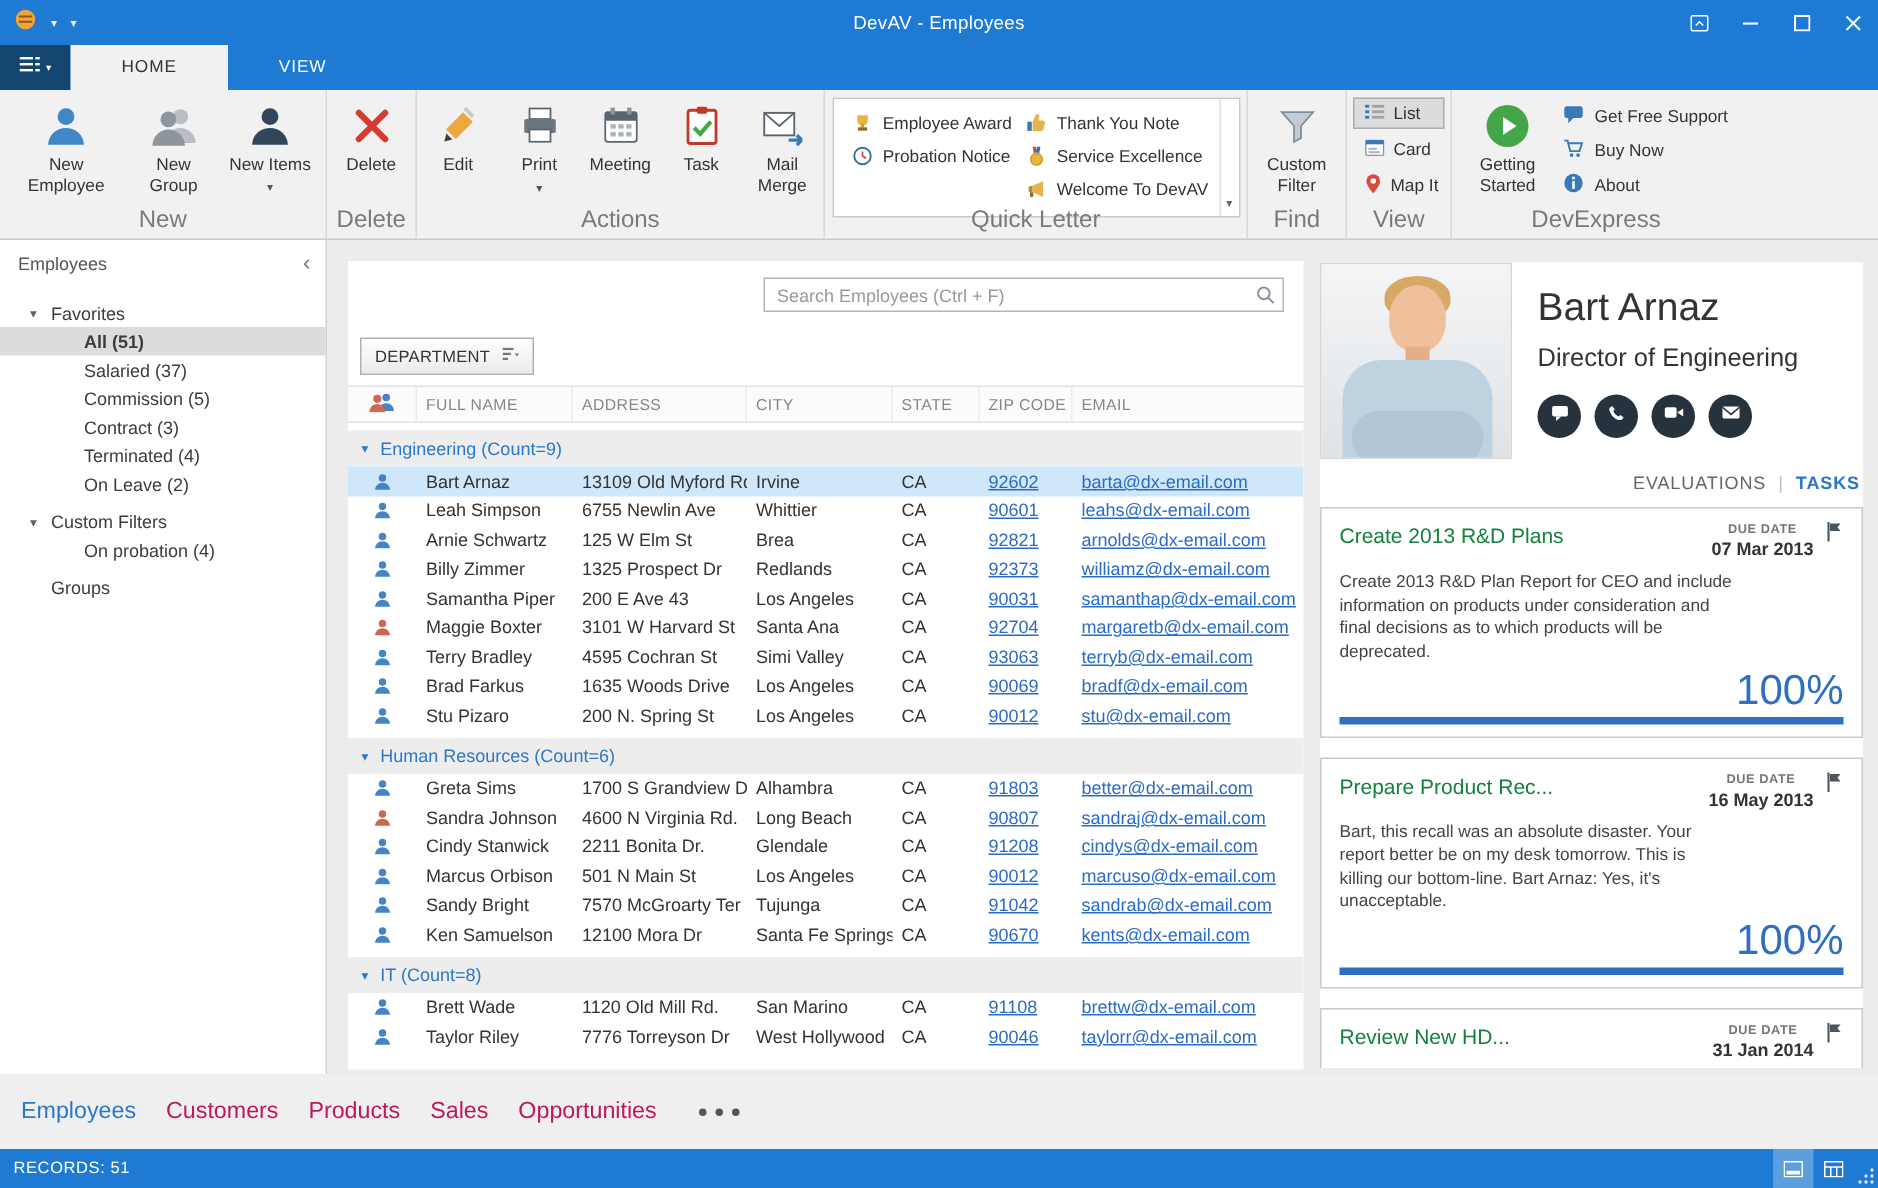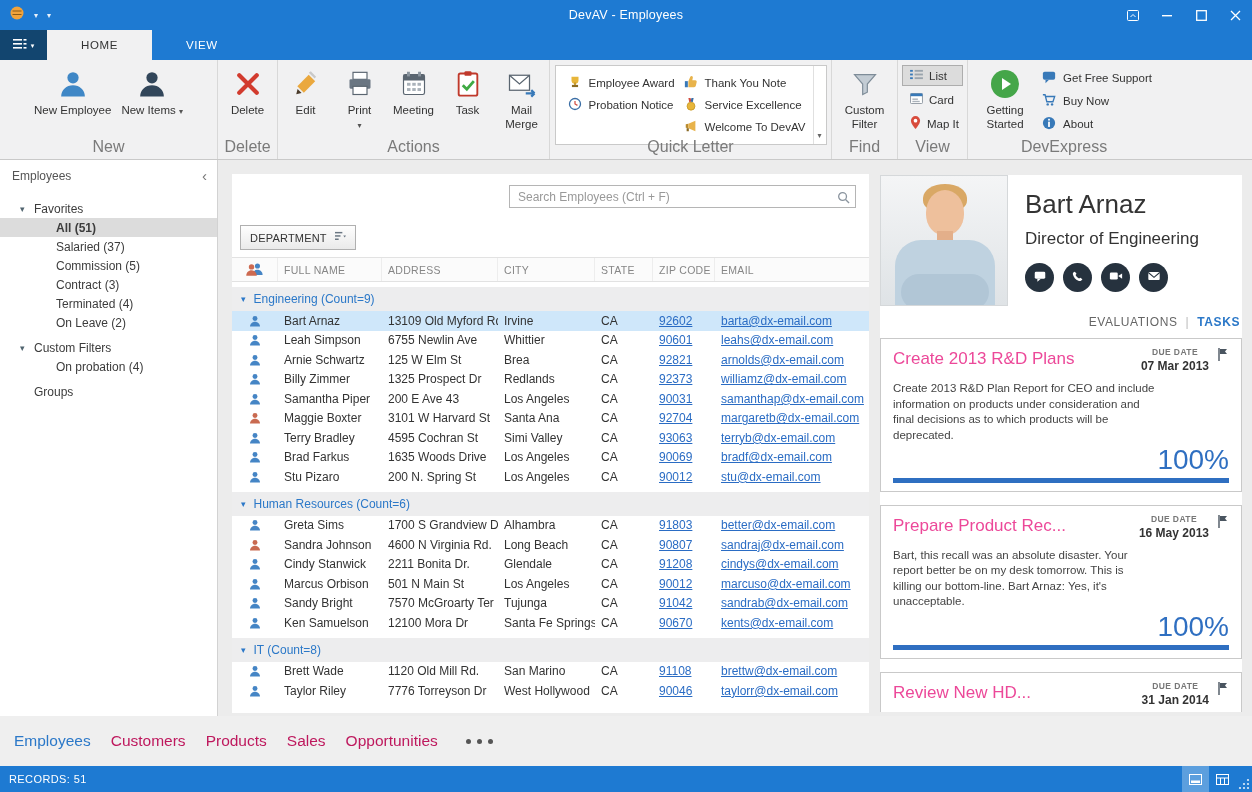--- a/index.html
+++ b/index.html
@@ -94,21 +94,21 @@
   .d-title{font-size:17px;color:#333;margin-top:9px}
   .d-actions{margin-top:14px;display:flex;gap:9px}
   .cbtn{width:29px;height:29px;border-radius:50%;background:#26323e;display:flex;align-items:center;justify-content:center}
   .d-tabs{margin-top:4px;height:24px;display:flex;justify-content:flex-end;align-items:center;gap:8px;font-size:12px;letter-spacing:.6px;padding-right:2px}
   .d-tab-eval{color:#666}
   .d-tab-sep{color:#bbb}
   .d-tab-tasks{color:var(--accent);font-weight:bold}
   .cards{margin-top:4px}
   .card{background:#fff;border:1px solid #c9c9c9;padding:8px 12px;margin-bottom:13px}
   .card-head{display:flex;justify-content:space-between;align-items:flex-start}
-  .c-title{font-size:17px;color:#ec4899;padding-top:2px}
+  .c-title{font-size:14px;color:#15803d;padding-top:2px}
   .c-due{display:flex;gap:8px;align-items:flex-start}
   .due-block{text-align:center}
   .due-label{font-size:8.5px;font-weight:bold;color:#777;letter-spacing:.4px}
   .due-date{font-size:12px;font-weight:bold;color:#333;margin-top:2px}
   .c-body{margin-top:8px;font-size:11.5px;color:#444;line-height:1.35;max-width:262px}
   .c-progress{text-align:right;font-size:28px;color:#2f6fc1;line-height:1.1;margin-top:2px}
   .c-bar{height:5px;background:#2f6fc1;margin-top:2px}
 
   
   .bottomnav{height:50px;display:flex;align-items:center;gap:20px;padding-left:14px;background:#efefef;flex:none}
@@ -185,20 +185,35 @@
     <div class="rgroup" style="width:218px">
       <div class="rg-content">
         <div class="bigbtn">
           <span class="bb-icon">
               <svg viewBox="0 0 24 24" width="30" height="30">
                 <circle cx="12" cy="7" r="4.5" fill="#3f87c6"></circle>
                 <path d="M2.5 22c0-5.2 4.3-9 9.5-9s9.5 3.8 9.5 9z" fill="#3f87c6"></path>
               </svg>
             </span>
           <span class="bb-label">New Employee</span>
+        </div>
+        <div class="bigbtn">
+          <span class="bb-icon">
+              <svg viewBox="0 0 24 24" width="30" height="30">
+                <g fill="#b9bec4">
+                  <circle cx="15.5" cy="7" r="4"></circle>
+                  <path d="M7 21c0-4.6 3.8-8 8.5-8 4.2 0 8 3.4 8 8z"></path>
+                </g>
+                <g fill="#8e969d">
+                  <circle cx="9" cy="8.5" r="4.2"></circle>
+                  <path d="M.5 22.5c0-4.8 3.9-8.6 8.7-8.6 4.7 0 8.6 3.8 8.6 8.6z"></path>
+                </g>
+              </svg>
+            </span>
+          <span class="bb-label">New Group</span>
         </div>
         <div class="bigbtn">
           <span class="bb-icon">
               <svg viewBox="0 0 24 24" width="30" height="30">
                 <circle cx="12" cy="7" r="4.5" fill="#32465a"></circle>
                 <path d="M2.5 22c0-5.2 4.3-9 9.5-9s9.5 3.8 9.5 9z" fill="#32465a"></path>
               </svg>
             </span>
           <span class="bb-label"><span>New Items</span> <span class="car">▾</span></span>
         </div>

